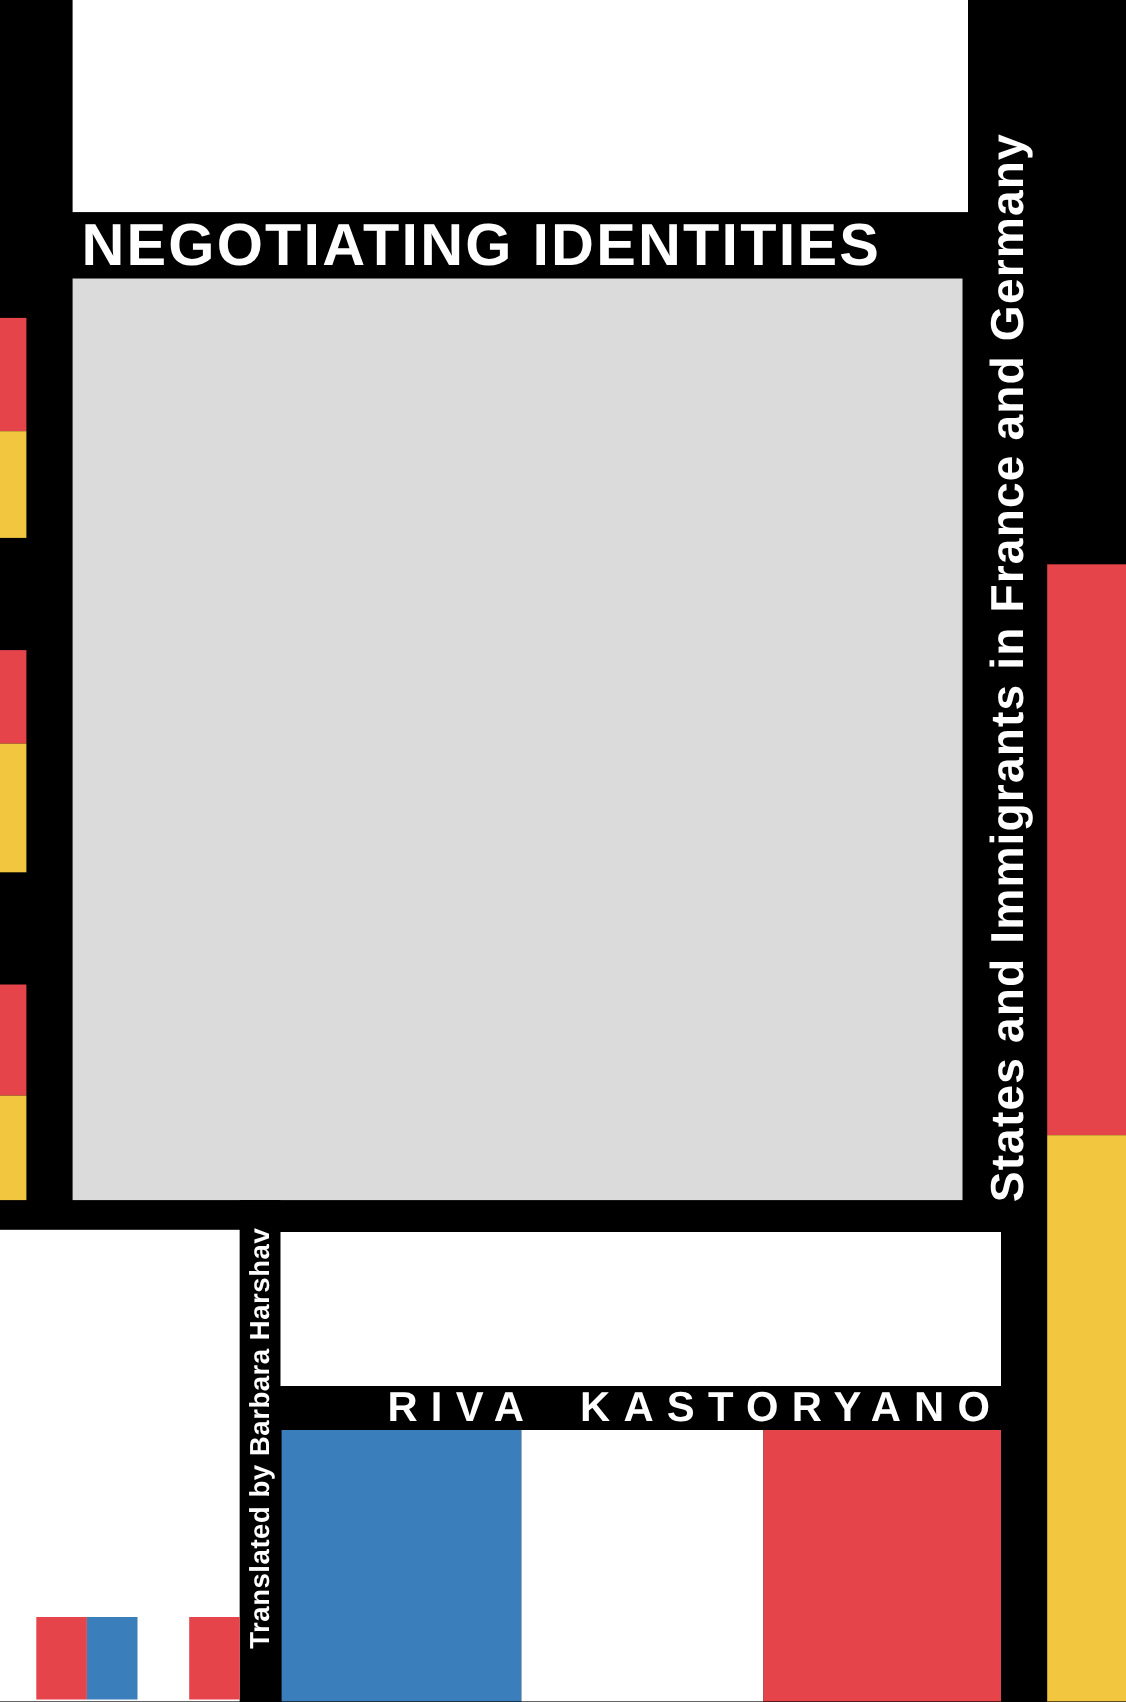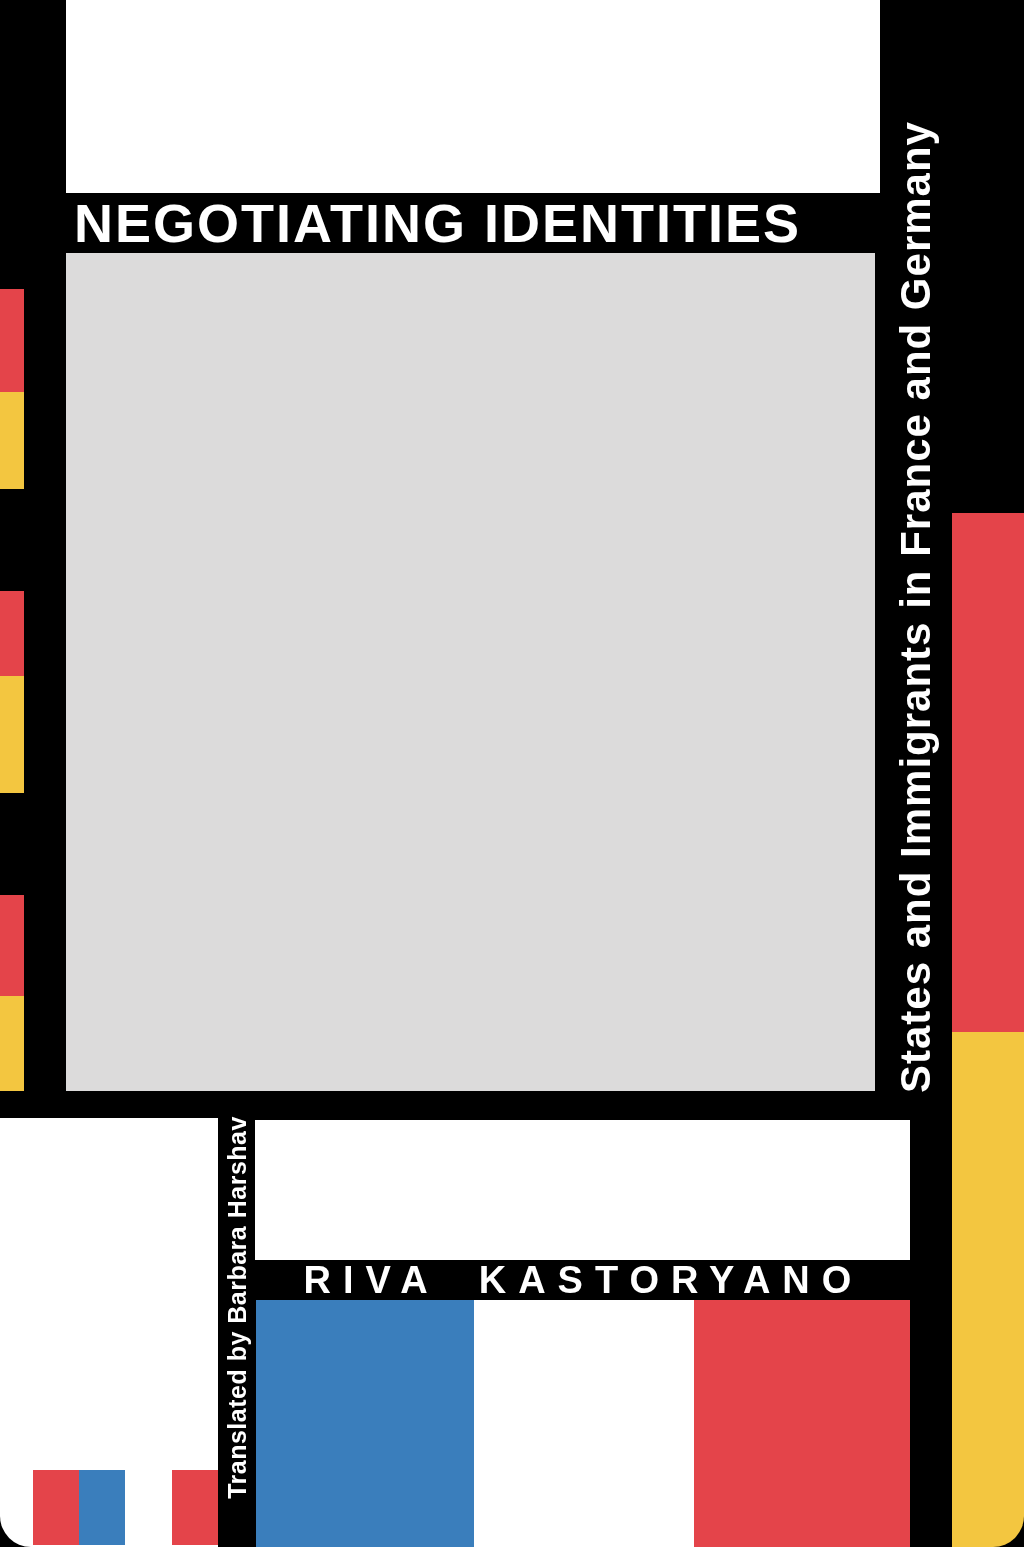--- a/index.html
+++ b/index.html
@@ -2,21 +2,20 @@
 <html><head>
 <meta charset="utf-8">
 <style>
   html,body{margin:0;padding:0;background:#000;}
   .cover{
     position:relative;
     width:1024px;height:1547px;
     background:#000000;
     overflow:hidden;
     font-family:"Liberation Sans", sans-serif;
-    border-radius:31px;
   }
   .abs{position:absolute;}
 
   
   .top-white-rect{left:66px;top:0;width:814px;height:193px;background:#ffffff;}
   .gray-square{left:66px;top:253px;width:809px;height:838px;background:#dcdbdb;}
   .author-white-rect{left:255px;top:1120px;width:655px;height:140px;background:#ffffff;}
   .bottom-left-white{left:0;top:1118px;width:218px;height:429px;background:#ffffff;}
   .translator-column{left:218px;top:1091px;width:37px;height:456px;background:#000000;}
 
@@ -28,21 +27,21 @@
   }
   .title-band span{
     color:#ffffff;font-size:54px;font-weight:bold;
     letter-spacing:2px;white-space:nowrap;
     padding-left:8px;line-height:1;
   }
 
   
   .author-band{
     left:255px;top:1260px;width:657px;height:40px;
-    display:flex;align-items:center;justify-content:center;
+    display:flex;align-items:center;justify-content:flex-end;
     background:#000000;
   }
   .author-band span{
     color:#ffffff;font-size:38px;font-weight:bold;
     letter-spacing:12px;word-spacing:18px;white-space:nowrap;line-height:1;
   }
 
   
   .subtitle-vertical{
     left:420px;top:584px;width:992px;height:46px;

